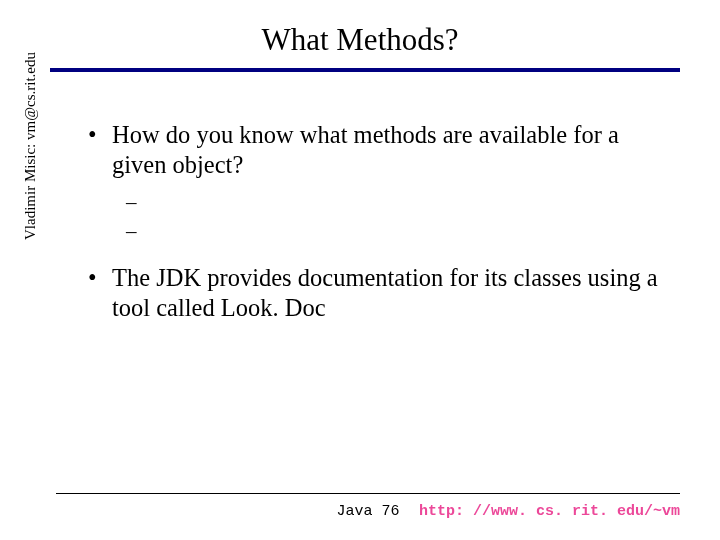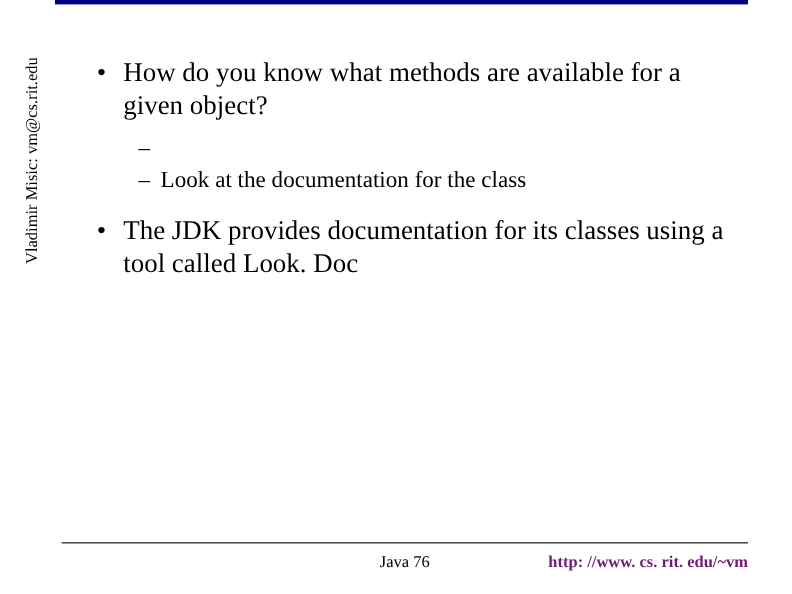--- a/index.html
+++ b/index.html
@@ -77,54 +77,55 @@
   }
   .footer {
     position: absolute;
     left: 56px;
     right: 40px;
     bottom: 20px;
     display: flex;
     justify-content: space-between;
     align-items: baseline;
     font-size: 15px;
+    font-family: Liberation Mono, monospace;
   }
   .footer .center {
     position: absolute;
     left: 0; right: 0;
     text-align: center;
   }
   .footer .right {
     margin-left: auto;
-    color: #701a75;
+    color: #ec4899;
     font-weight: bold;
   }
   .spacer { flex: 1; }
 </style>
 </head>
 <body>
 
 <div class="slide">
 
+  <div class="title">What Methods?</div>
   <div class="title-rule"></div>
 
   <div class="sidebar">Vladimir Misic: vm@cs.rit.edu</div>
 
   <div class="content">
     <div class="bullet">
       <div class="dot">•</div>
       <div>How do you know what methods are available for a given object?</div>
     </div>
     <div class="sub-list">
       <div class="sub-item">
         <div class="dash">–</div>
       </div>
       <div class="sub-item">
         <div class="dash">–</div>
-        <div>Look at the documentation for the class</div>
       </div>
     </div>
     <div class="bullet">
       <div class="dot">•</div>
       <div>The JDK provides documentation for its classes using a tool called Look. Doc</div>
     </div>
   </div>
 
   <div class="footer-rule"></div>
   <div class="footer">

